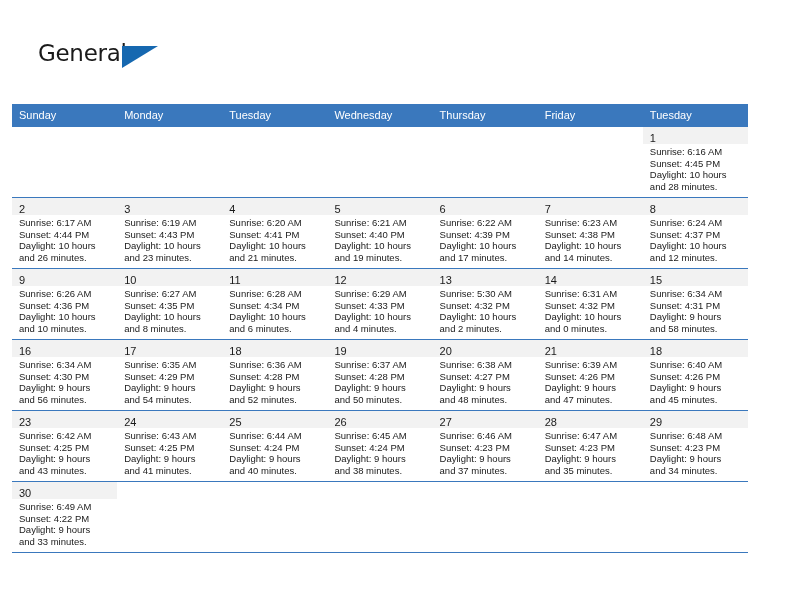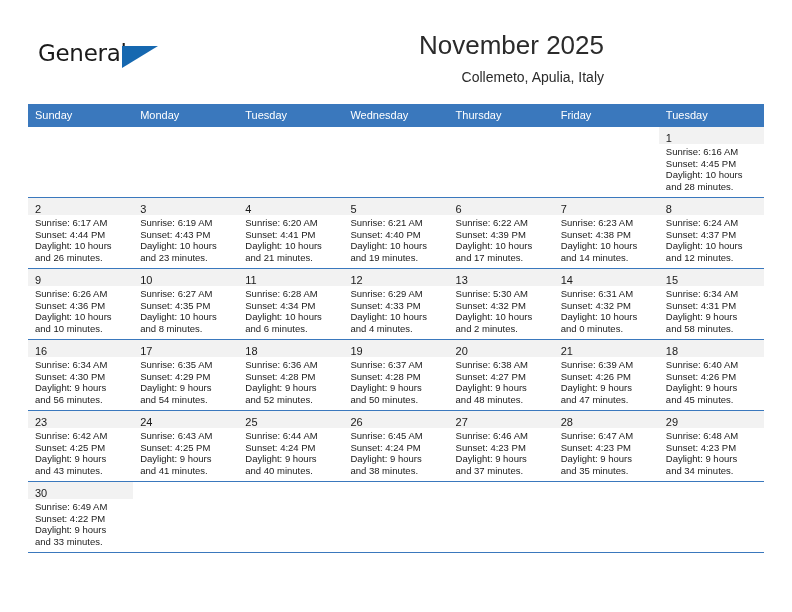--- a/index.html
+++ b/index.html
@@ -83,21 +83,21 @@
     font-size: 14px;
     color: #2b2b2b;
     line-height: 22px;
     margin-top: 4px;
     white-space: nowrap;
   }
 
   
   .calendar {
     position: absolute;
-    left: 28px;
+    left: 12px;
     top: 104px;
     width: 736px;
     border-collapse: collapse;
     table-layout: fixed;
   }
   .calendar th {
     background: #3a78bd;
     color: #ffffff;
     font-size: 11px;
     font-weight: normal;
@@ -151,24 +151,20 @@
 <div class="page">
 
   <div class="header">
 
     <div class="logo">
       <span class="logo-general">General</span>
       <span class="logo-tri"></span>
       <span class="logo-blue">Blue</span>
     </div>
 
-    <div class="title-block">
-      <div class="cal-title">November 2025</div>
-      <div class="cal-subtitle">Collemeto, Apulia, Italy</div>
-    </div>
 
   </div>
 
   <table class="calendar">
     <thead>
       <tr id="weekday-row">
           <th>Sunday</th>
           <th>Monday</th>
           <th>Tuesday</th>
           <th>Wednesday</th>

